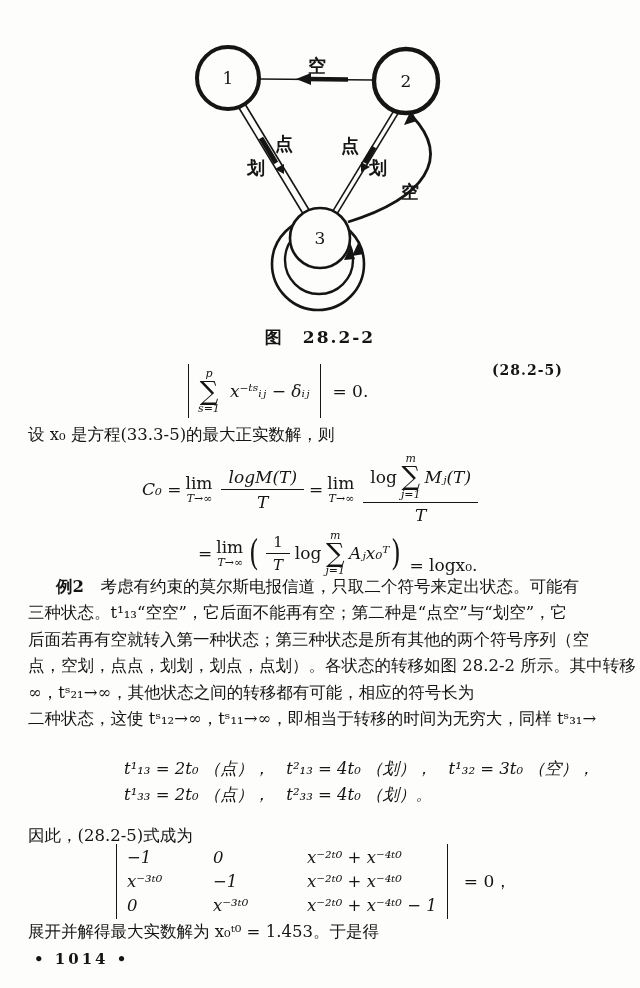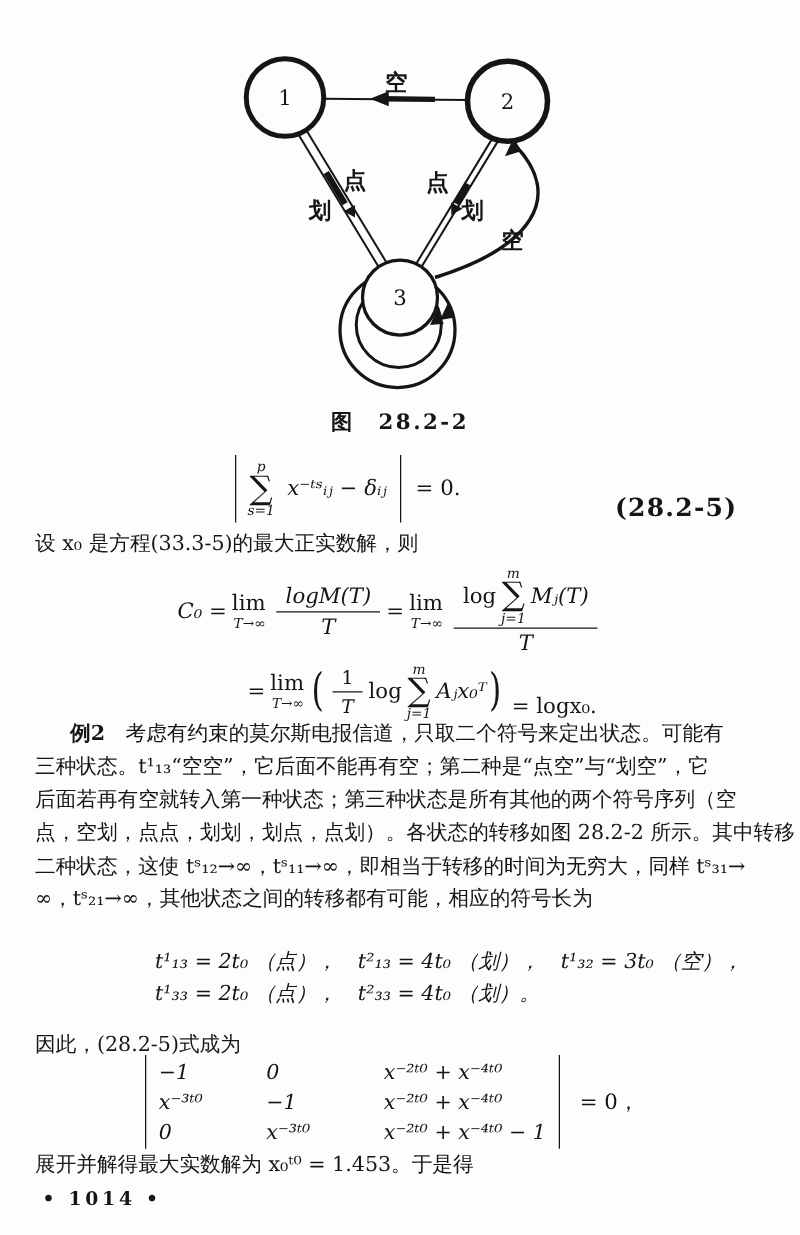--- a/index.html
+++ b/index.html
@@ -28,21 +28,21 @@
   .frac .num{padding:0 7px 2px 7px;}
   .frac .den{border-top:1.5px solid #151515; align-self:stretch; text-align:center; padding-top:2px;}
   .limblk{display:inline-flex; flex-direction:column; align-items:flex-end; line-height:1; margin:0 4px;}
   .limblk .lim-w{font-size:17px;}
   .limblk .lim-s{font-size:11px; font-style:italic; margin-top:1px;}
   .bigparen{font-size:36px; font-weight:300; line-height:1; transform:scaleX(.7);}
   
   .eq5{position:absolute; top:360px; left:0; width:640px; height:62px;}
   .eq5 .eq5-main{position:absolute; left:183px; top:0; height:62px; display:flex; align-items:center; font-size:17px;}
   .eq5 .eq5-bars{display:flex; align-items:center; height:54px;}
-  .eq5 .tag{position:absolute; left:492px; top:34px; font-weight:bold; font-size:20px; letter-spacing:1px;}
+  .eq5 .tag{position:absolute; left:492px; top:2px; font-weight:bold; font-size:14px; letter-spacing:1px;}
   
   .c0-line1{position:absolute; top:448px; left:142px; height:82px; font-size:17px;}
   .c0-line2{position:absolute; top:530px; left:198px; height:46px; font-size:17px;}
   
   .tline{position:absolute; left:28px; width:600px; font-size:16.5px; white-space:nowrap;}
   .para{position:absolute; top:574px; left:28px; width:600px; font-size:16.5px; line-height:26.4px;}
   .para .pline{white-space:nowrap;}
   .para .indent{text-indent:28px;}
   .bold{font-weight:bold;}
   .lengths{position:absolute; top:756px; left:124px; font-size:16.5px; line-height:25.6px; font-style:italic;}
@@ -170,22 +170,22 @@
     <span class="it">Aⱼx₀ᵀ</span>
     <span class="bigparen">)</span>
     <span style="margin-left:6px;margin-top:24px;">= logx₀.</span>
   </div>
 
   <div class="para">
     <div class="pline indent"><span class="bold">例2</span><span>　考虑有约束的莫尔斯电报信道，只取二个符号来定出状态。可能有</span></div>
     <div class="pline">三种状态。t¹₁₃“空空”，它后面不能再有空；第二种是“点空”与“划空”，它</div>
     <div class="pline">后面若再有空就转入第一种状态；第三种状态是所有其他的两个符号序列（空</div>
     <div class="pline">点，空划，点点，划划，划点，点划）。各状态的转移如图 28.2-2 所示。其中转移</div>
+    <div class="pline">∞，tˢ₂₁→∞，其他状态之间的转移都有可能，相应的符号长为</div>
     <div class="pline">二种状态，这使 tˢ₁₂→∞，tˢ₁₁→∞，即相当于转移的时间为无穷大，同样 tˢ₃₁→</div>
-    <div class="pline">∞，tˢ₂₁→∞，其他状态之间的转移都有可能，相应的符号长为</div>
   </div>
 
   <div class="lengths">
     <div class="lline">t¹₁₃ = 2t₀ （点），　t²₁₃ = 4t₀ （划），　t¹₃₂ = 3t₀ （空），</div>
     <div class="lline">t¹₃₃ = 2t₀ （点），　t²₃₃ = 4t₀ （划）。</div>
   </div>
 
   <div class="tline" style="top:825px;">因此，(28.2-5)式成为</div>
 
   <div class="detwrap">

